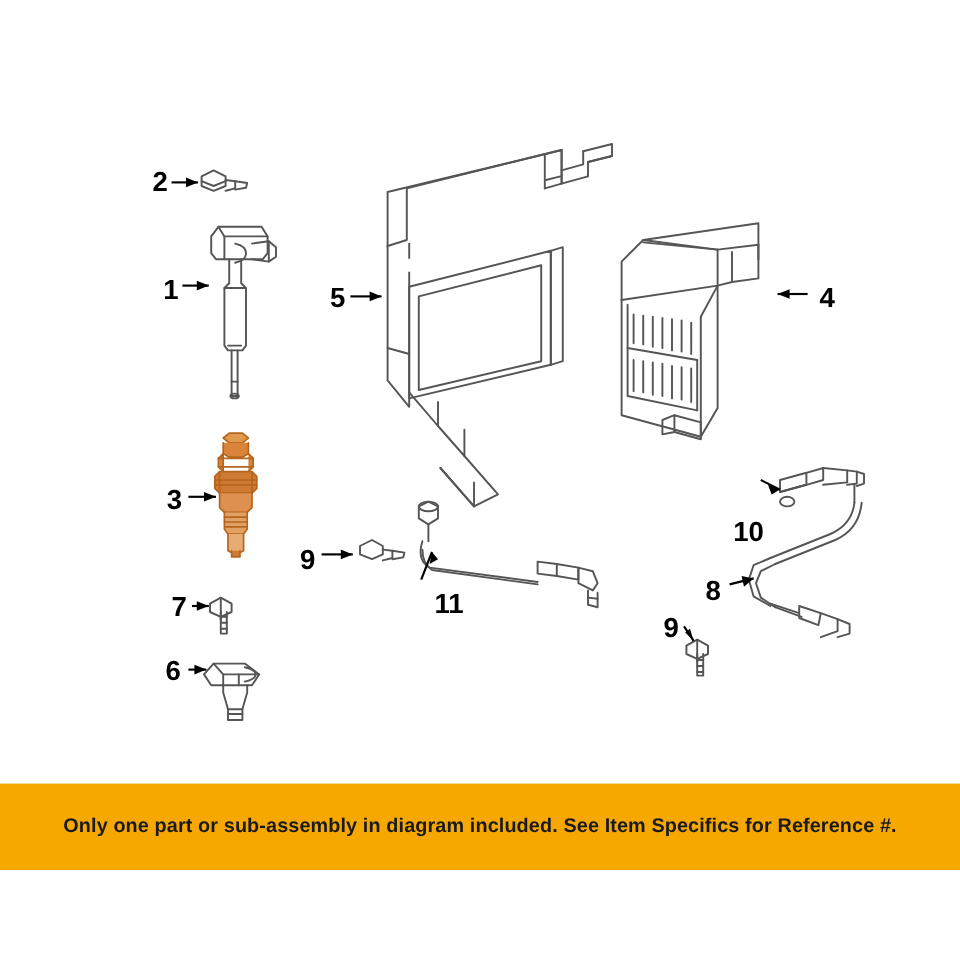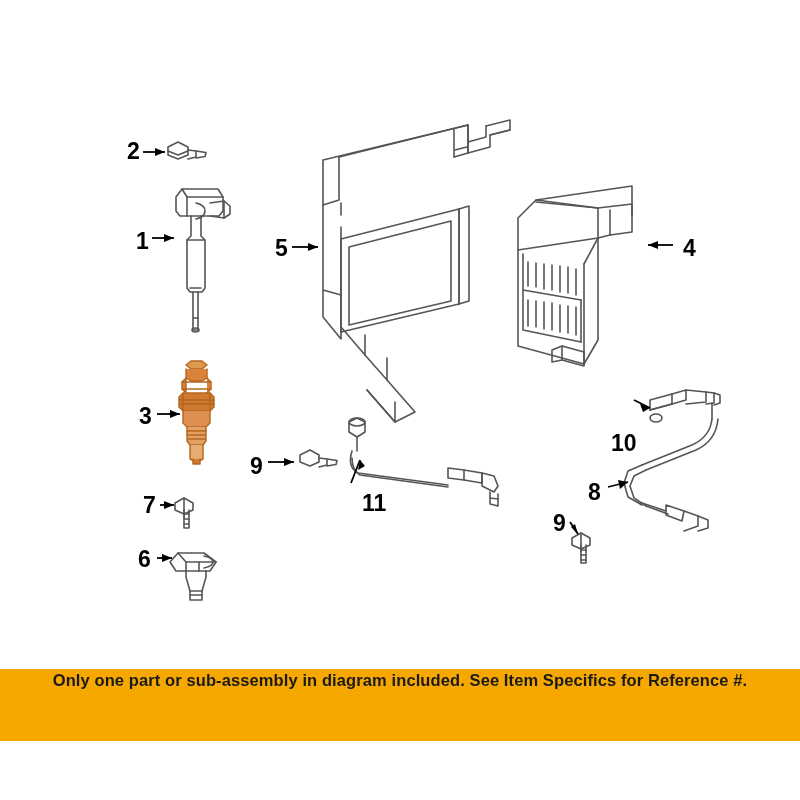--- a/index.html
+++ b/index.html
@@ -32,28 +32,28 @@
     font-family: "Liberation Sans", sans-serif;
     font-size: 23px;
     font-weight: bold;
     color: #000000;
     line-height: 1;
     white-space: nowrap;
   }
   #banner {
     position: absolute;
     left: 0;
-    top: 669px;
+    top: 653px;
     width: 800px;
     height: 72px;
     background: #f7a800;
     display: flex;
     flex-direction: column;
     align-items: center;
-    justify-content: flex-start;
+    justify-content: center;
   }
   #banner .banner-line {
     font-family: "Liberation Sans", sans-serif;
     font-size: 16.5px;
     font-weight: bold;
     color: #1a1a1a;
     letter-spacing: 0.1px;
     line-height: 1.45;
     text-align: center;
     white-space: nowrap;

